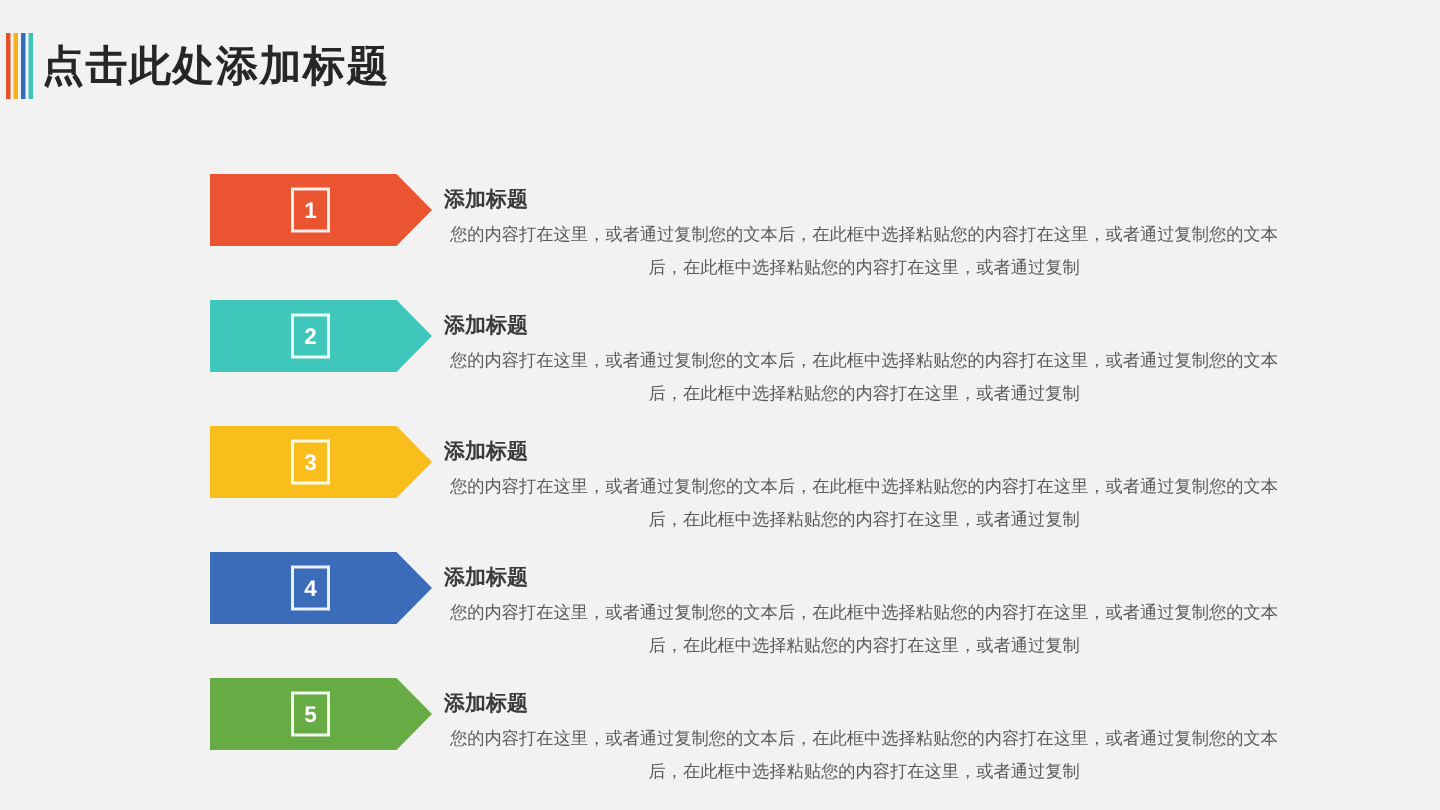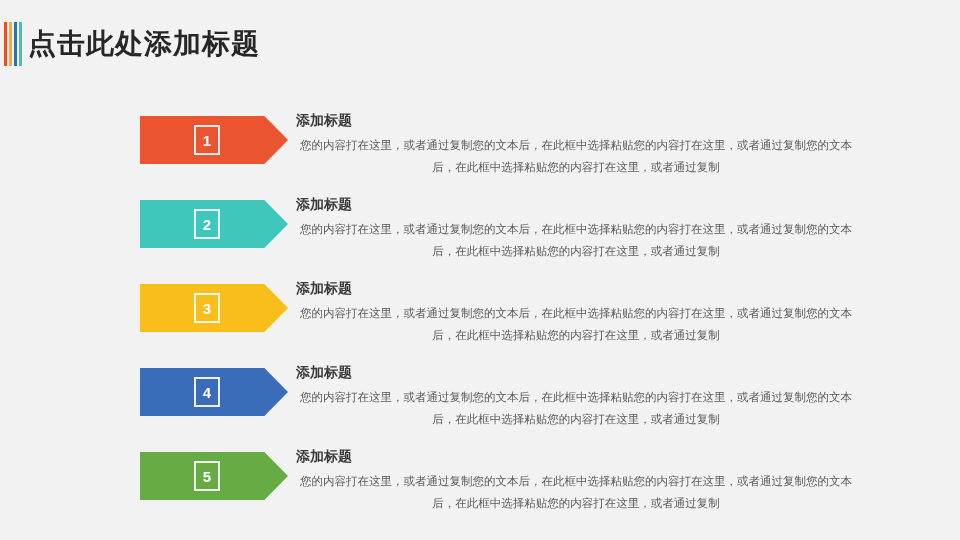--- a/index.html
+++ b/index.html
@@ -101,21 +101,21 @@
   .text-block {
     position: absolute;
     left: 296px;
     top: 0;
     width: 560px;
   }
   .row-title {
     font-size: 14px;
     font-weight: bold;
     color: #3a3a3a;
-    margin: 4px 0 6px 0;
+    margin: 16px 0 6px 0;
     line-height: 16px;
   }
   .row-body {
     font-size: 11.5px;
     color: #5a5a5a;
     line-height: 22px;
     margin: 0;
     text-align: center;
   }
 

